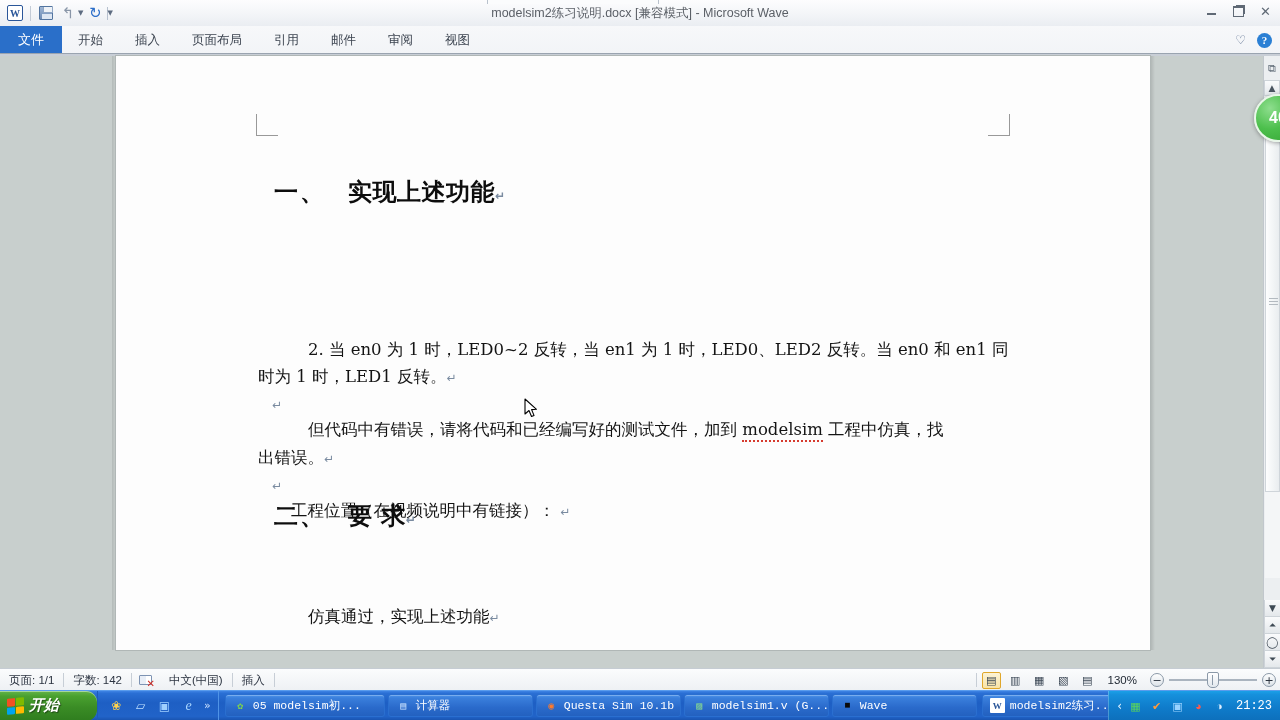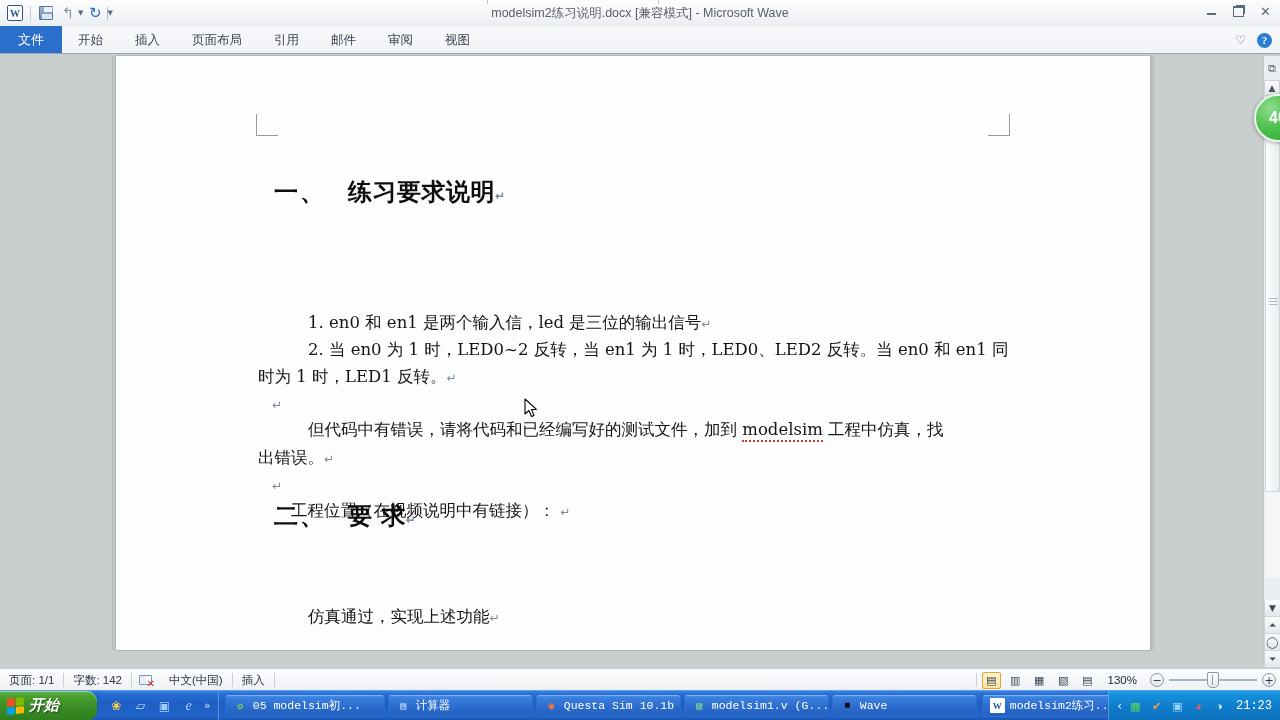--- a/index.html
+++ b/index.html
@@ -449,27 +449,24 @@
     <div class="page-shadow-l"></div>
     <div class="page-shadow-r"></div>
 
     <div class="page">
       <div class="doc-body">
 
         <div class="margin-mark mm-tl"></div>
         <div class="margin-mark mm-tr"></div>
 
         <div class="h1" style="top:120px; left:158px;">
-          <span class="num">一、</span><span class="gap"></span><span>练习要求说明</span><span class="pmark">↵</span>
-        </div>
-
-
-        <div class="para" style="top:259px; left:192px;">
-          <span>1. en0 和 en1 是两个输入信，led 是三位的输出信号</span><span class="pmark">↵</span>
-        </div>
+          <span class="num">一、</span><span class="gap"></span><span>实现上述功能</span><span class="pmark">↵</span>
+        </div>
+
+
 
         <div class="para" style="top:286px; left:192px;">
           <span>2. 当 en0 为 1 时，LED0~2 反转，当 en1 为 1 时，LED0、LED2 反转。当 en0 和 en1 同</span>
         </div>
 
         <div class="para" style="top:313px; left:142px;">
           <span>时为 1 时，LED1 反转。</span><span class="pmark">↵</span>
         </div>
 
         <div class="para" style="top:340px; left:156px;">

